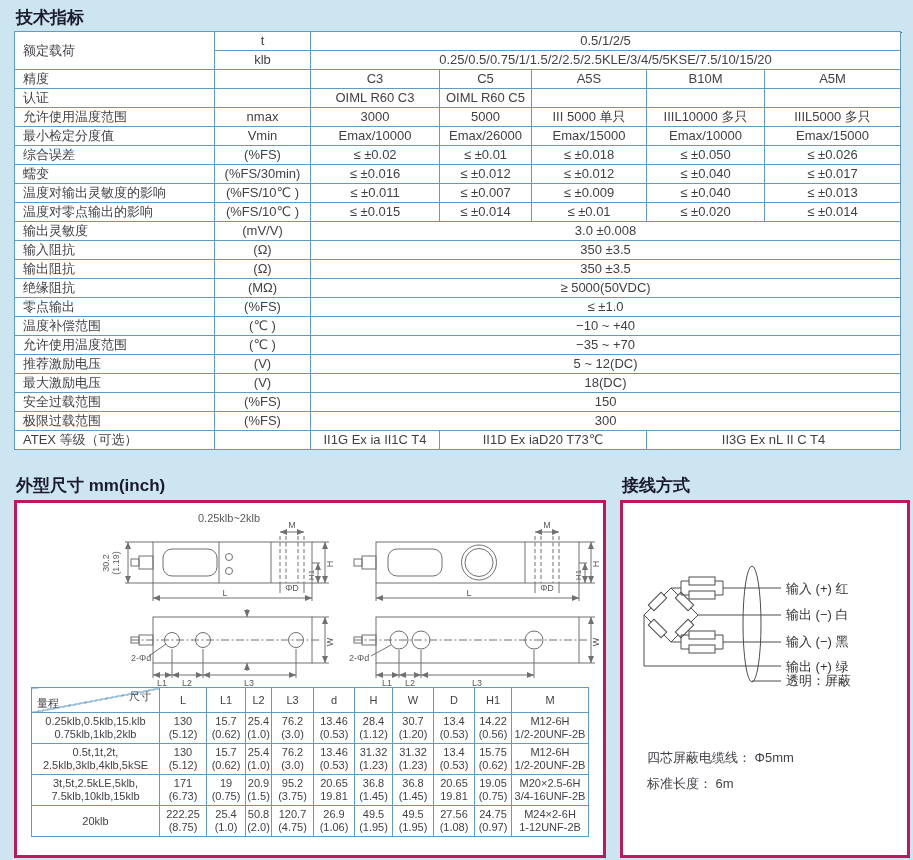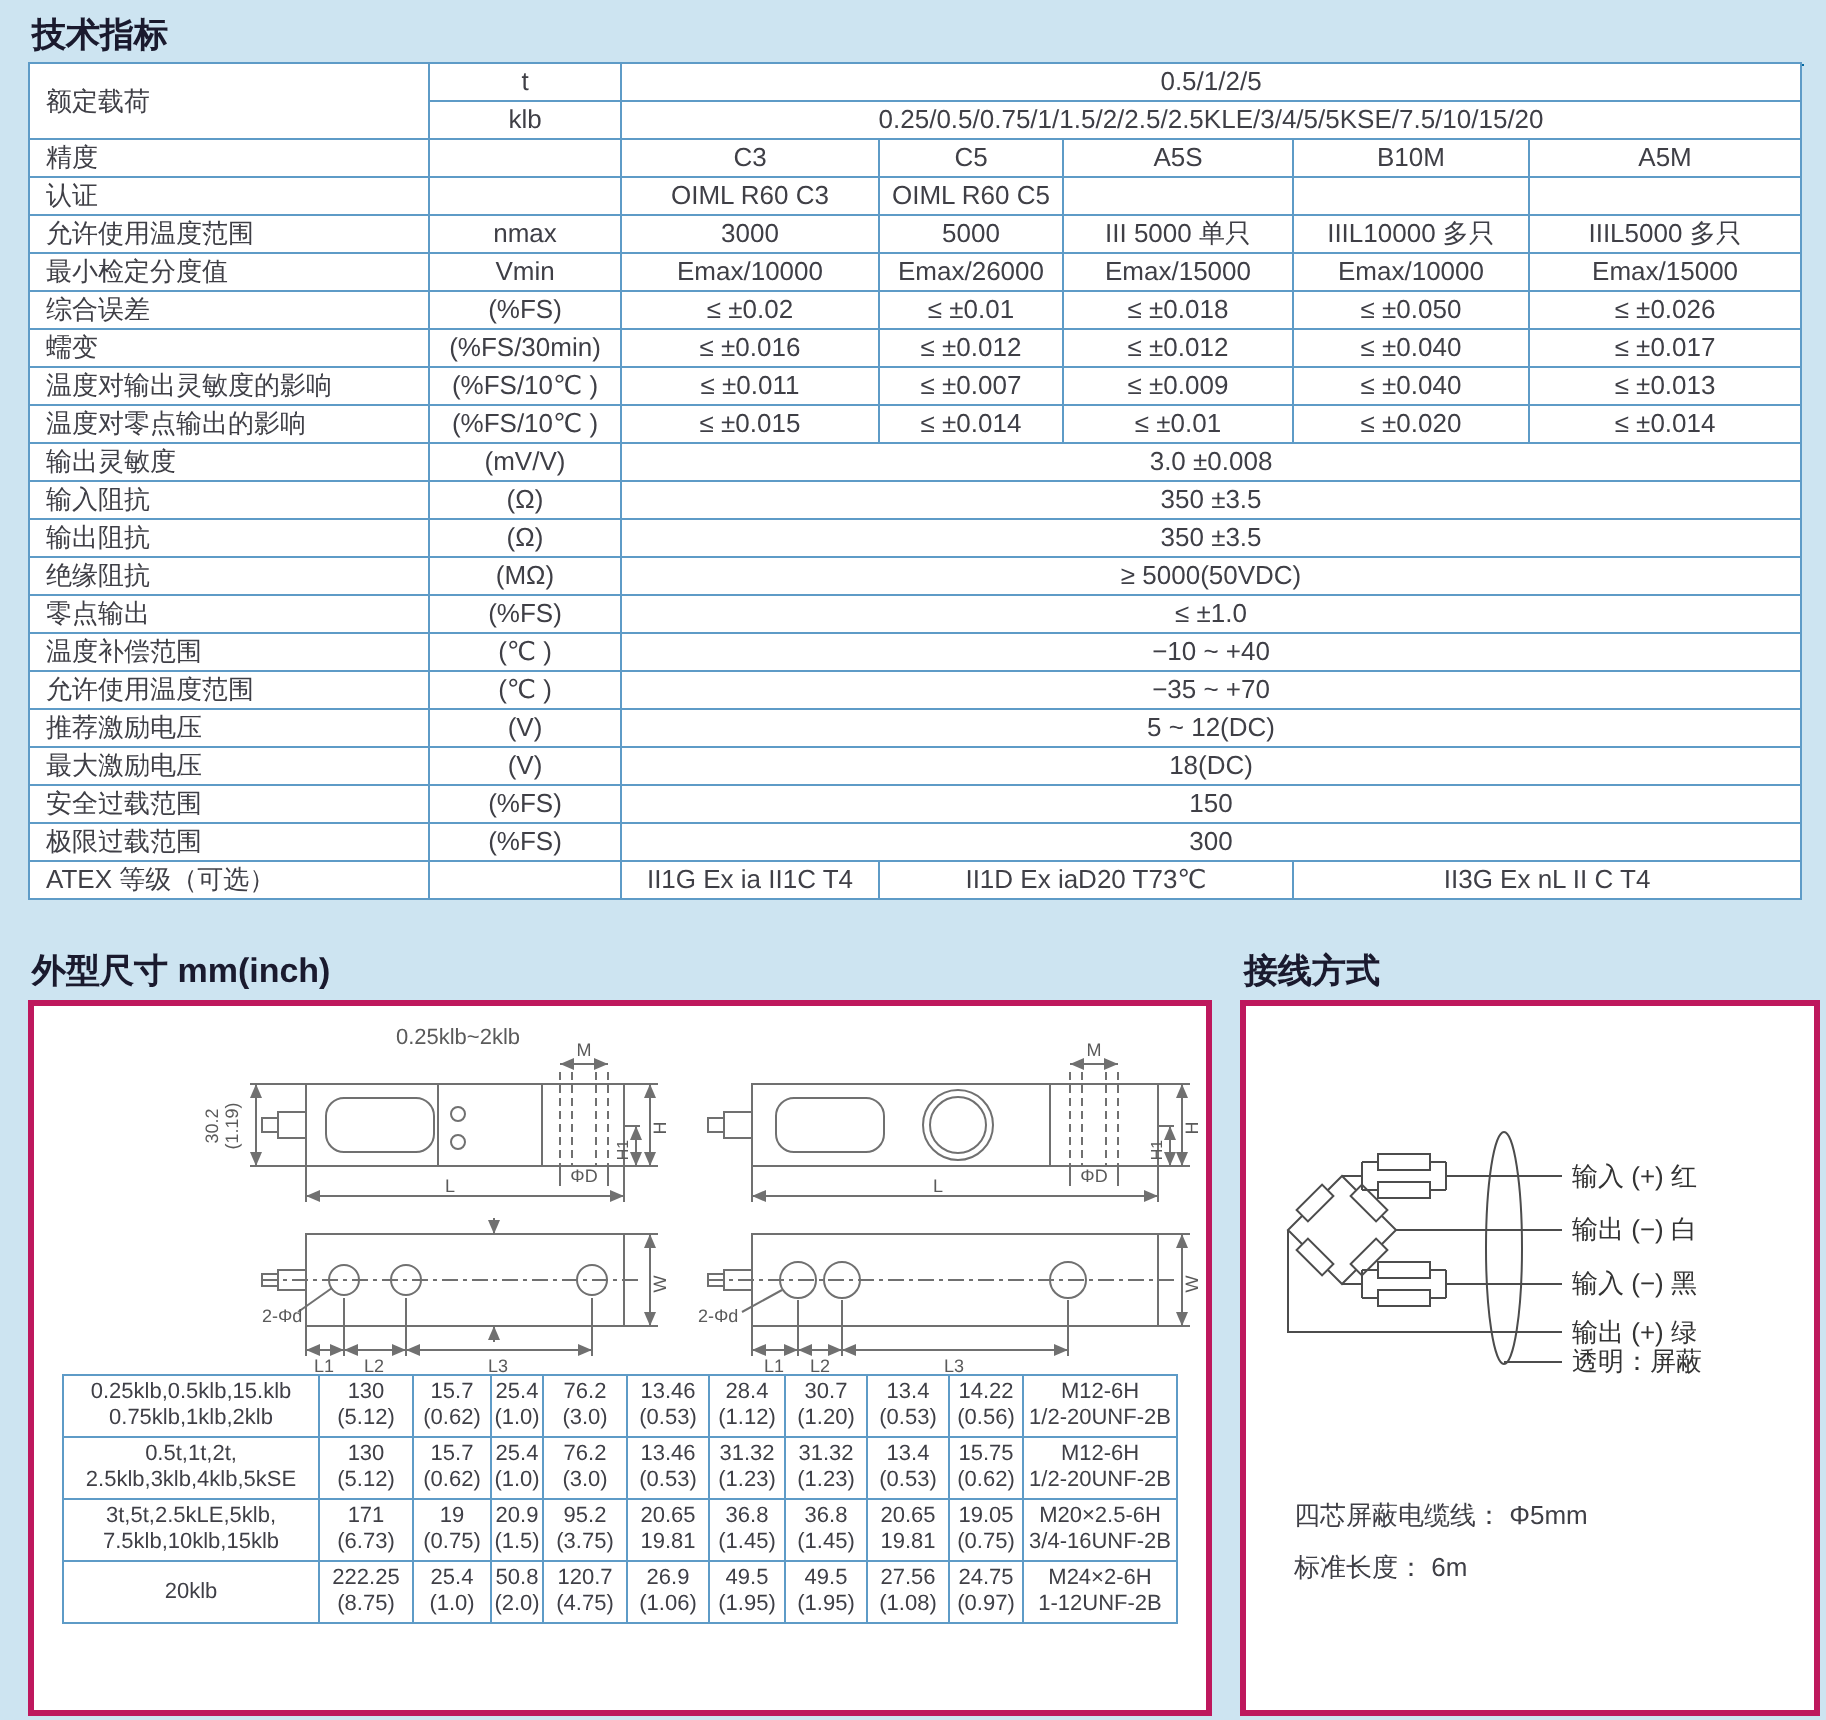--- a/index.html
+++ b/index.html
@@ -364,20 +364,36 @@
           <col style="width:26px">
           <col style="width:42px">
           <col style="width:41px">
           <col style="width:38px">
           <col style="width:41px">
           <col style="width:41px">
           <col style="width:37px">
           <col style="width:77px">
         </colgroup>
       <tbody>
+        <tr class="head">
+          <td class="corner">
+              <span class="c-top">尺寸</span>
+              <span class="c-bot">量程</span>
+            </td>
+          <td>L</td>
+            <td>L1</td>
+            <td>L2</td>
+            <td>L3</td>
+            <td>d</td>
+            <td>H</td>
+            <td>W</td>
+            <td>D</td>
+            <td>H1</td>
+            <td>M</td>
+        </tr>
         <tr class="data">
           <td>
               <span>0.25klb,0.5klb,15.klb</span>
               <span>0.75klb,1klb,2klb</span>
             </td>
           <td>
               <span>130</span>
               <span>(5.12)</span>
             </td>
           <td>

